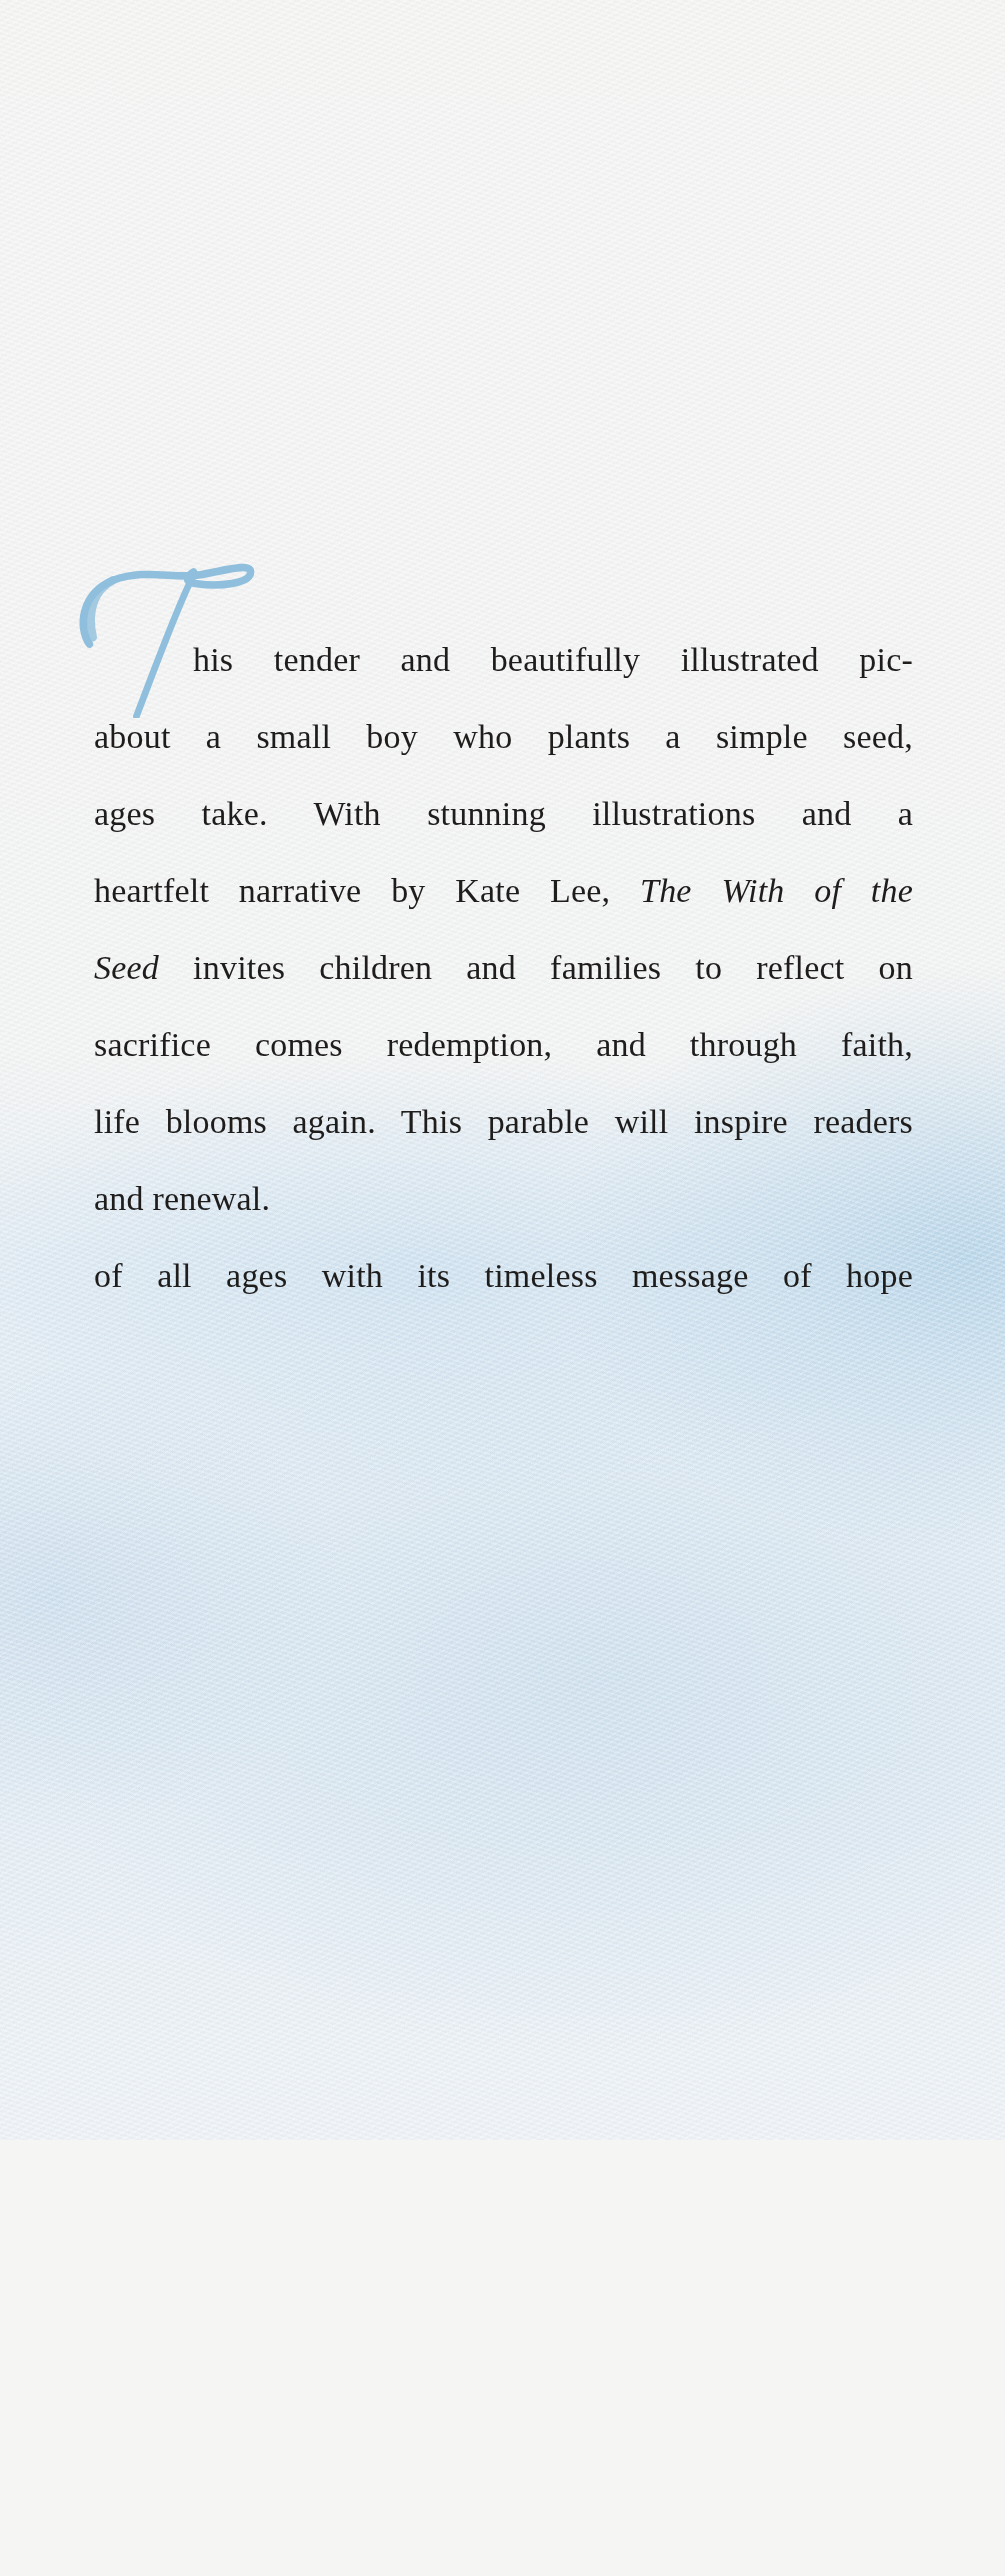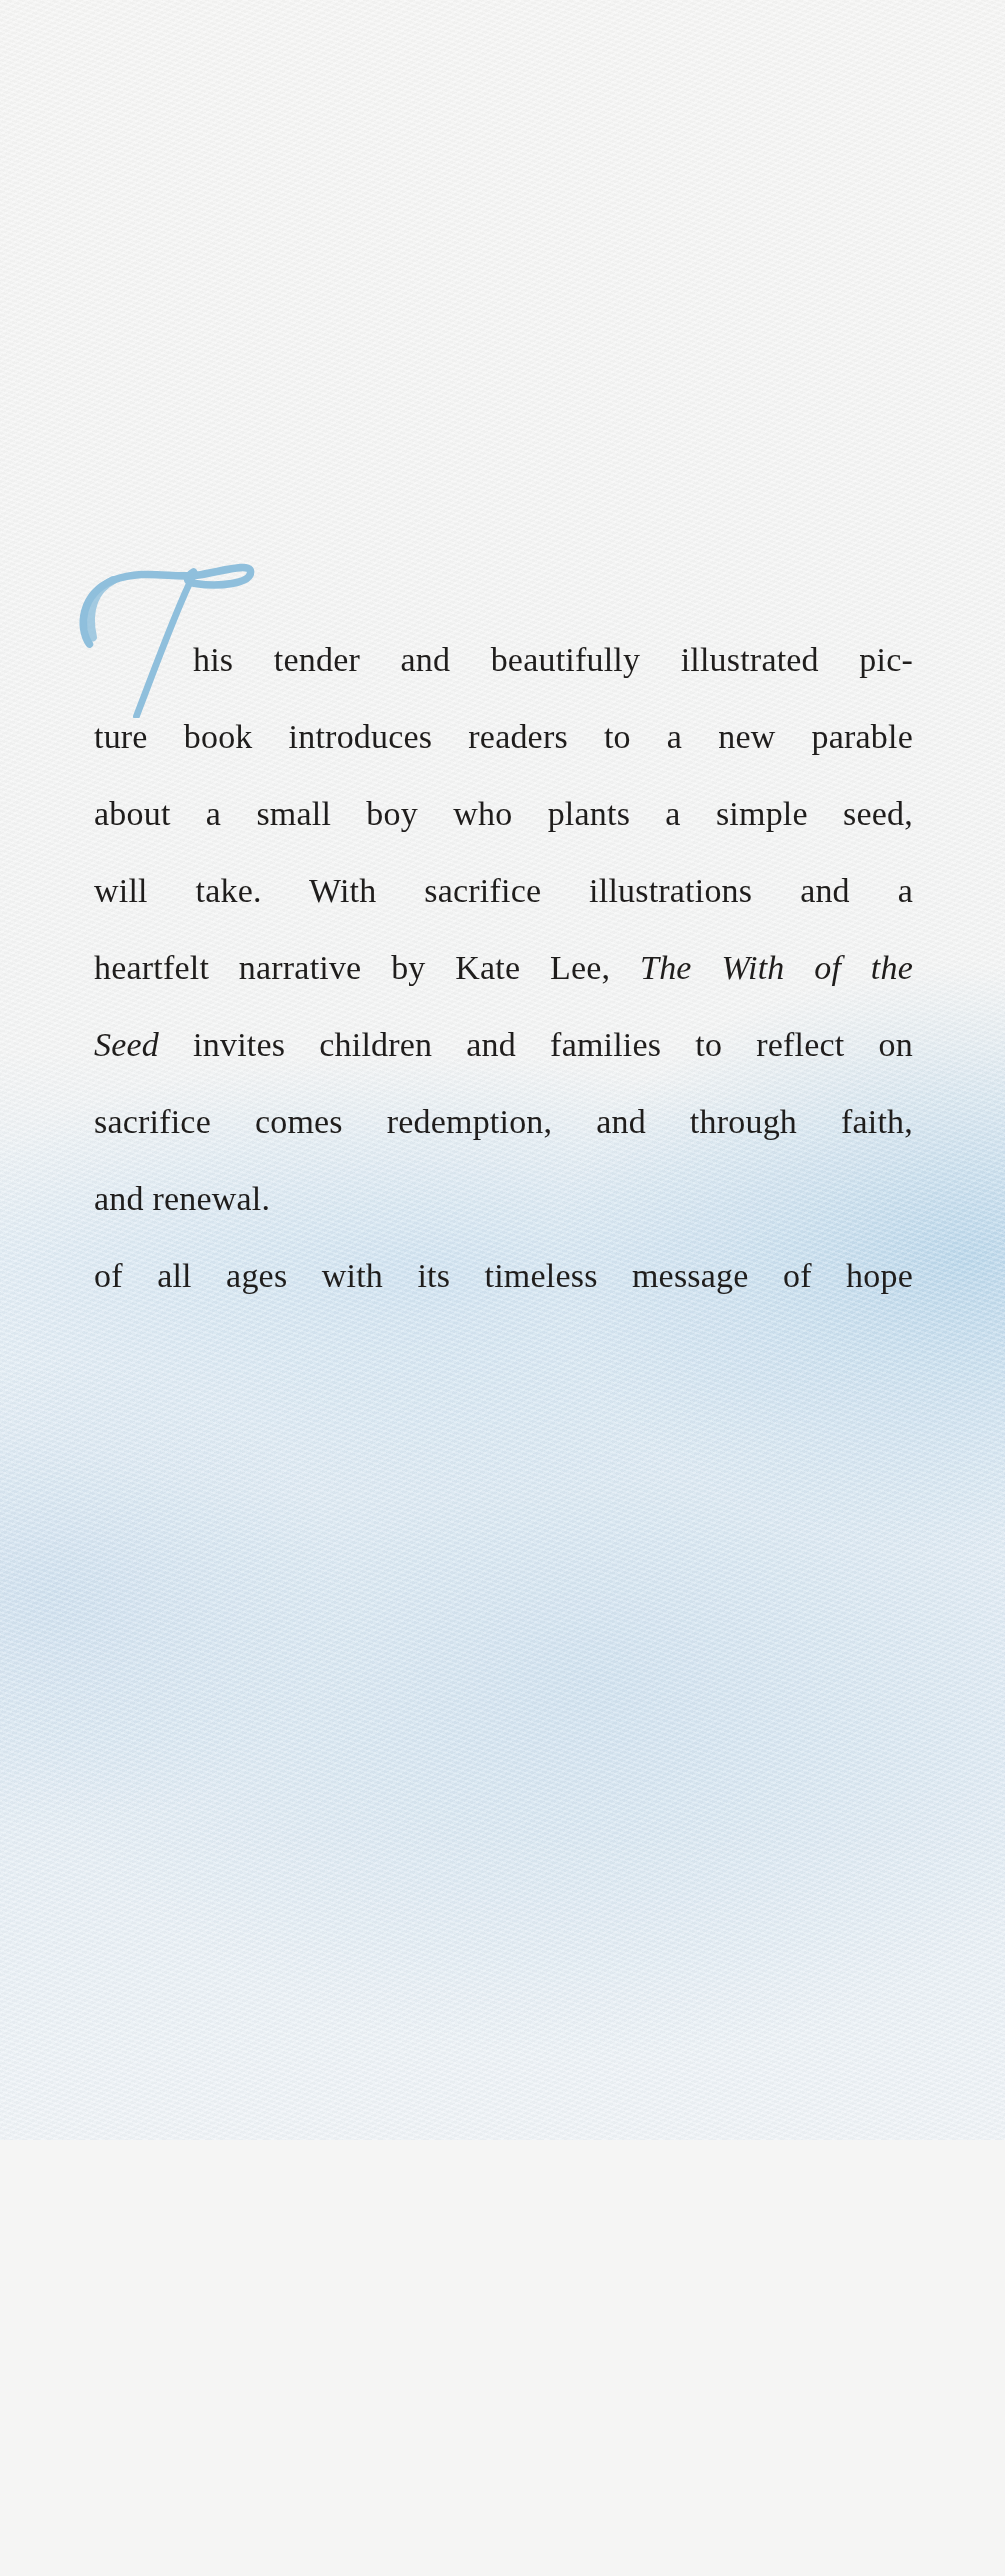--- a/index.html
+++ b/index.html
@@ -78,26 +78,26 @@
 
   <svg class="dropcap" viewBox="0 0 230 200">
     <path d="M22 112 C 8 92, 12 52, 50 36 C 88 22, 120 34, 150 30 C 178 26, 214 14, 214 26 C 214 40, 176 44, 150 40 C 132 38, 140 30, 146 26" fill="none" stroke="#8fbfdc" stroke-width="9" stroke-linecap="round"></path>
     <path d="M22 112 C 14 100, 12 80, 20 66" fill="none" stroke="#8fbfdc" stroke-width="6" stroke-linecap="round"></path>
     <path d="M144 34 C 126 70, 104 130, 78 198" fill="none" stroke="#8fbfdc" stroke-width="8" stroke-linecap="round"></path>
     <path d="M50 36 C 30 46, 18 70, 26 104" fill="none" stroke="#8fbfdc" stroke-width="10" stroke-linecap="round" opacity="0.8"></path>
   </svg>
 
   <div class="blurb">
     <span class="line first">his tender and beautifully illustrated pic-</span>
-    <span class="line">ture book introduces readers to a new parable</span>
     <span class="line">about a small boy who plants a simple seed,</span>
-    <span class="line">will take. With sacrifice illustrations and a</span>
+    <span class="line">ages take. With stunning illustrations and a</span>
     <span class="line"><span>heartfelt narrative by Kate Lee, </span><em>The With of the</em></span>
     <span class="line"><em>Seed</em><span> invites children and families to reflect on</span></span>
     <span class="line">sacrifice comes redemption, and through faith,</span>
+    <span class="line">life blooms again. This parable will inspire readers</span>
     <span class="line last">and renewal.</span>
     <span class="line">of all ages with its timeless message of hope</span>
   </div>
 
   <svg class="illustration" viewBox="0 2520 1198 548">
     <defs>
       <linearGradient id="groundGrad" x1="0" y1="0" x2="0" y2="1">
         <stop offset="0" stop-color="#5f7d3c"></stop>
         <stop offset="0.45" stop-color="#7a9050"></stop>
         <stop offset="0.75" stop-color="#a8b382"></stop>

